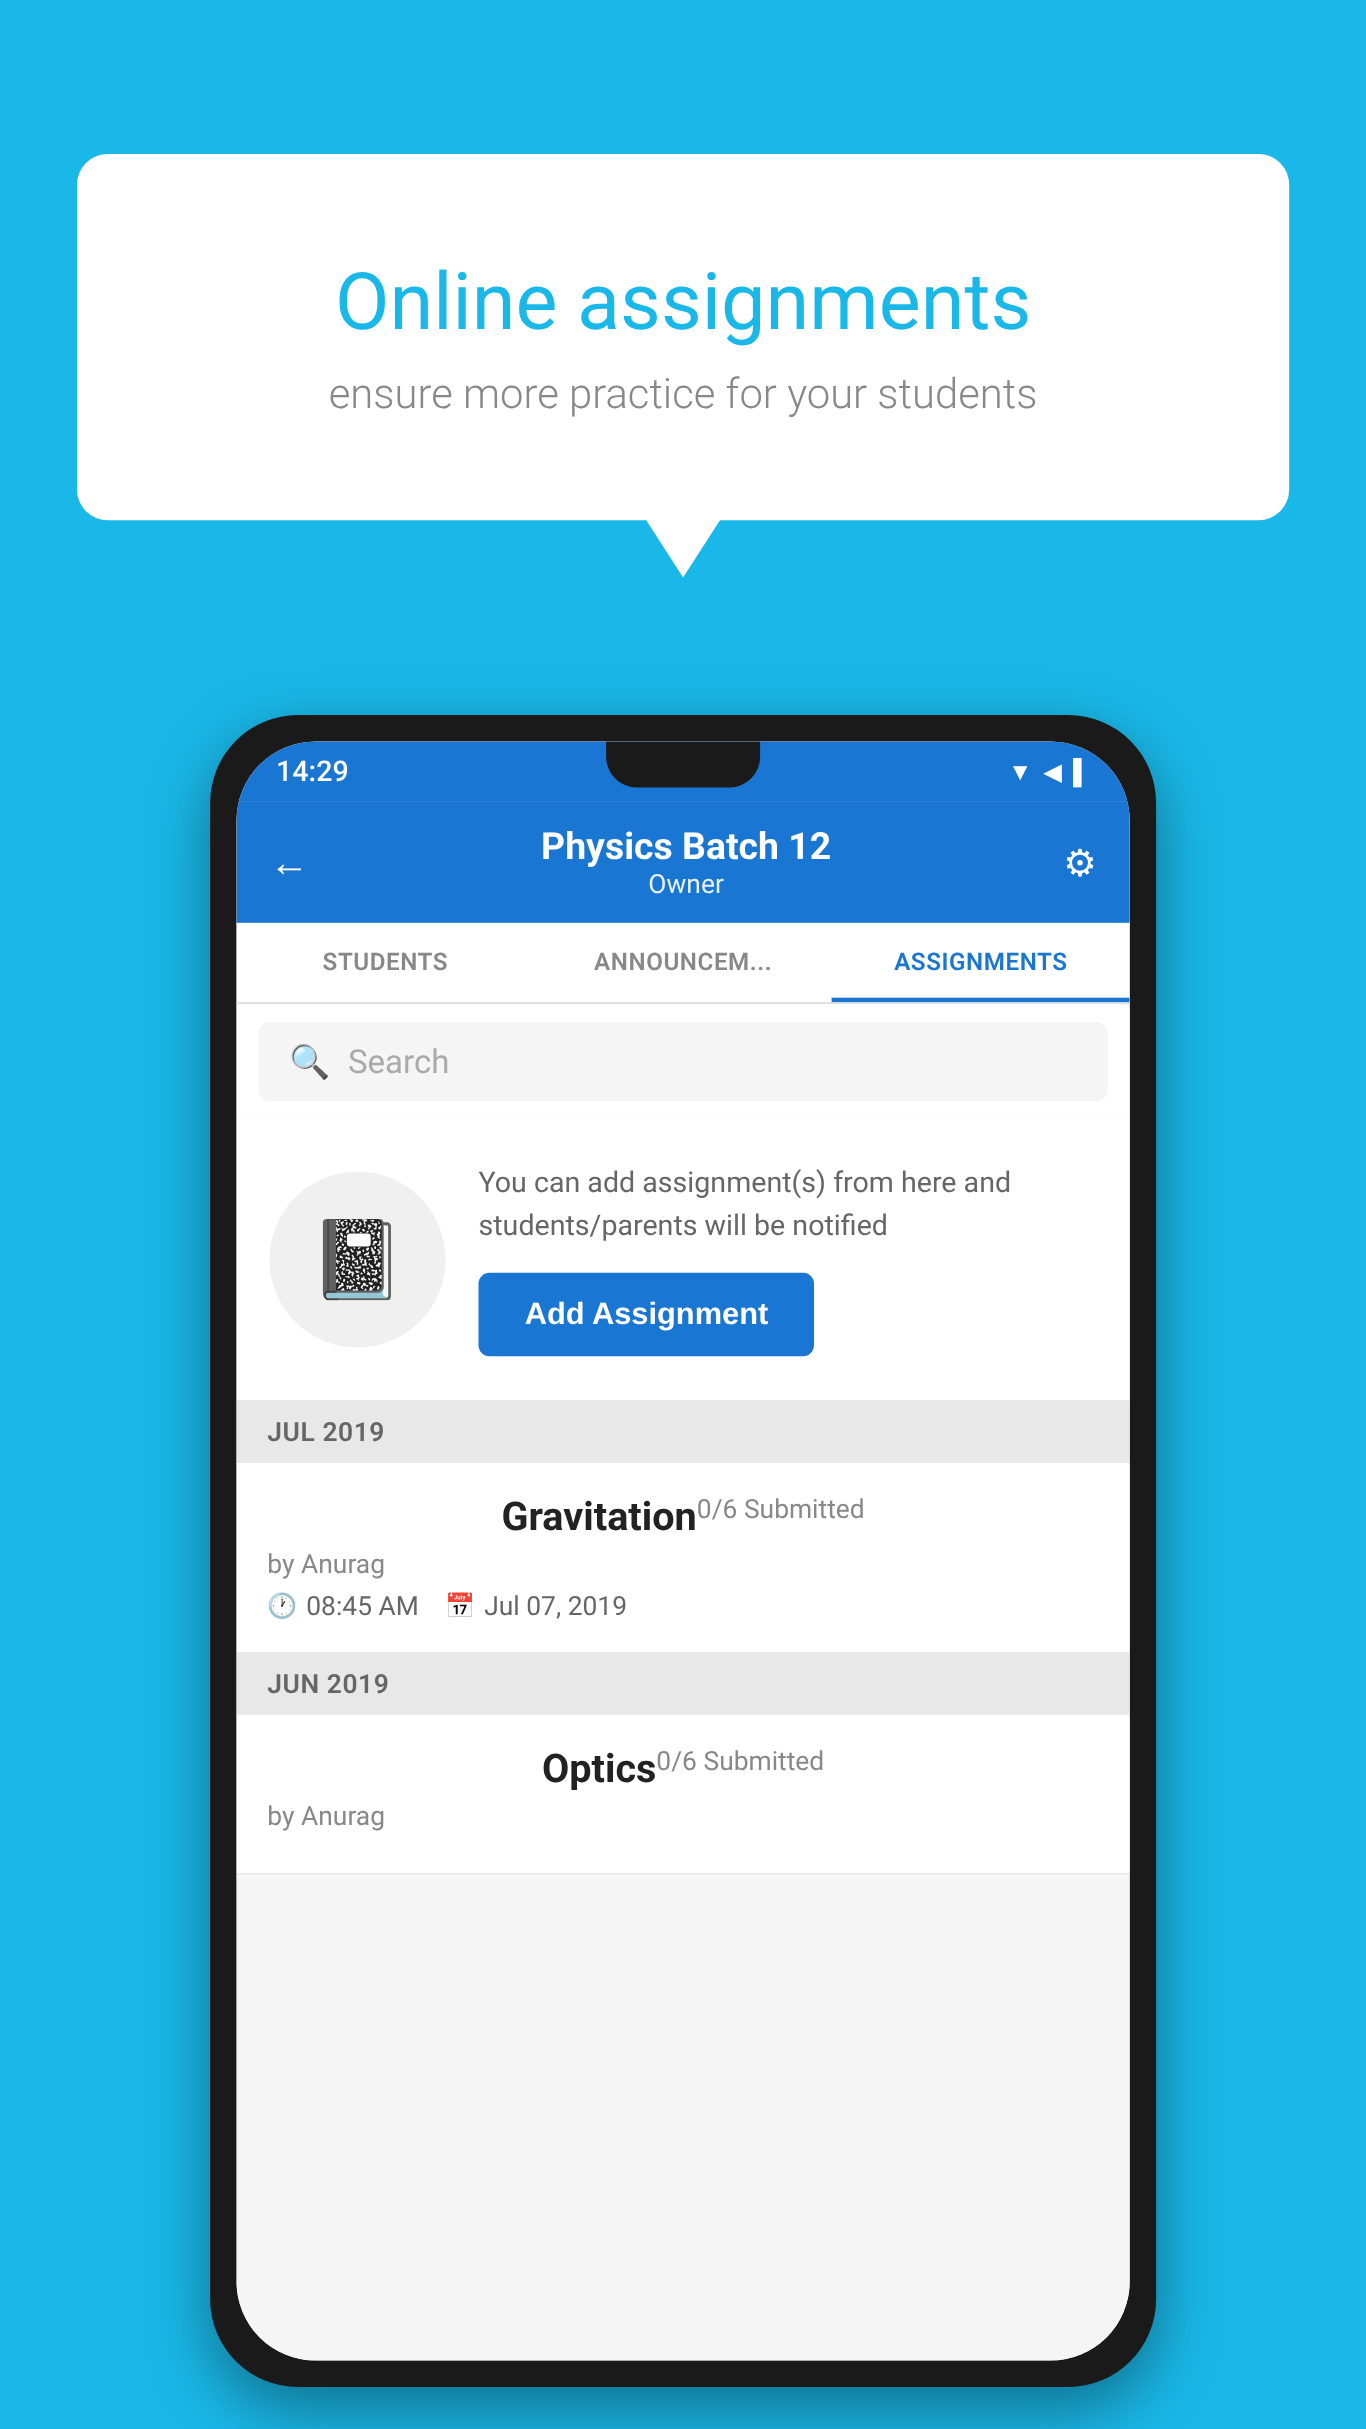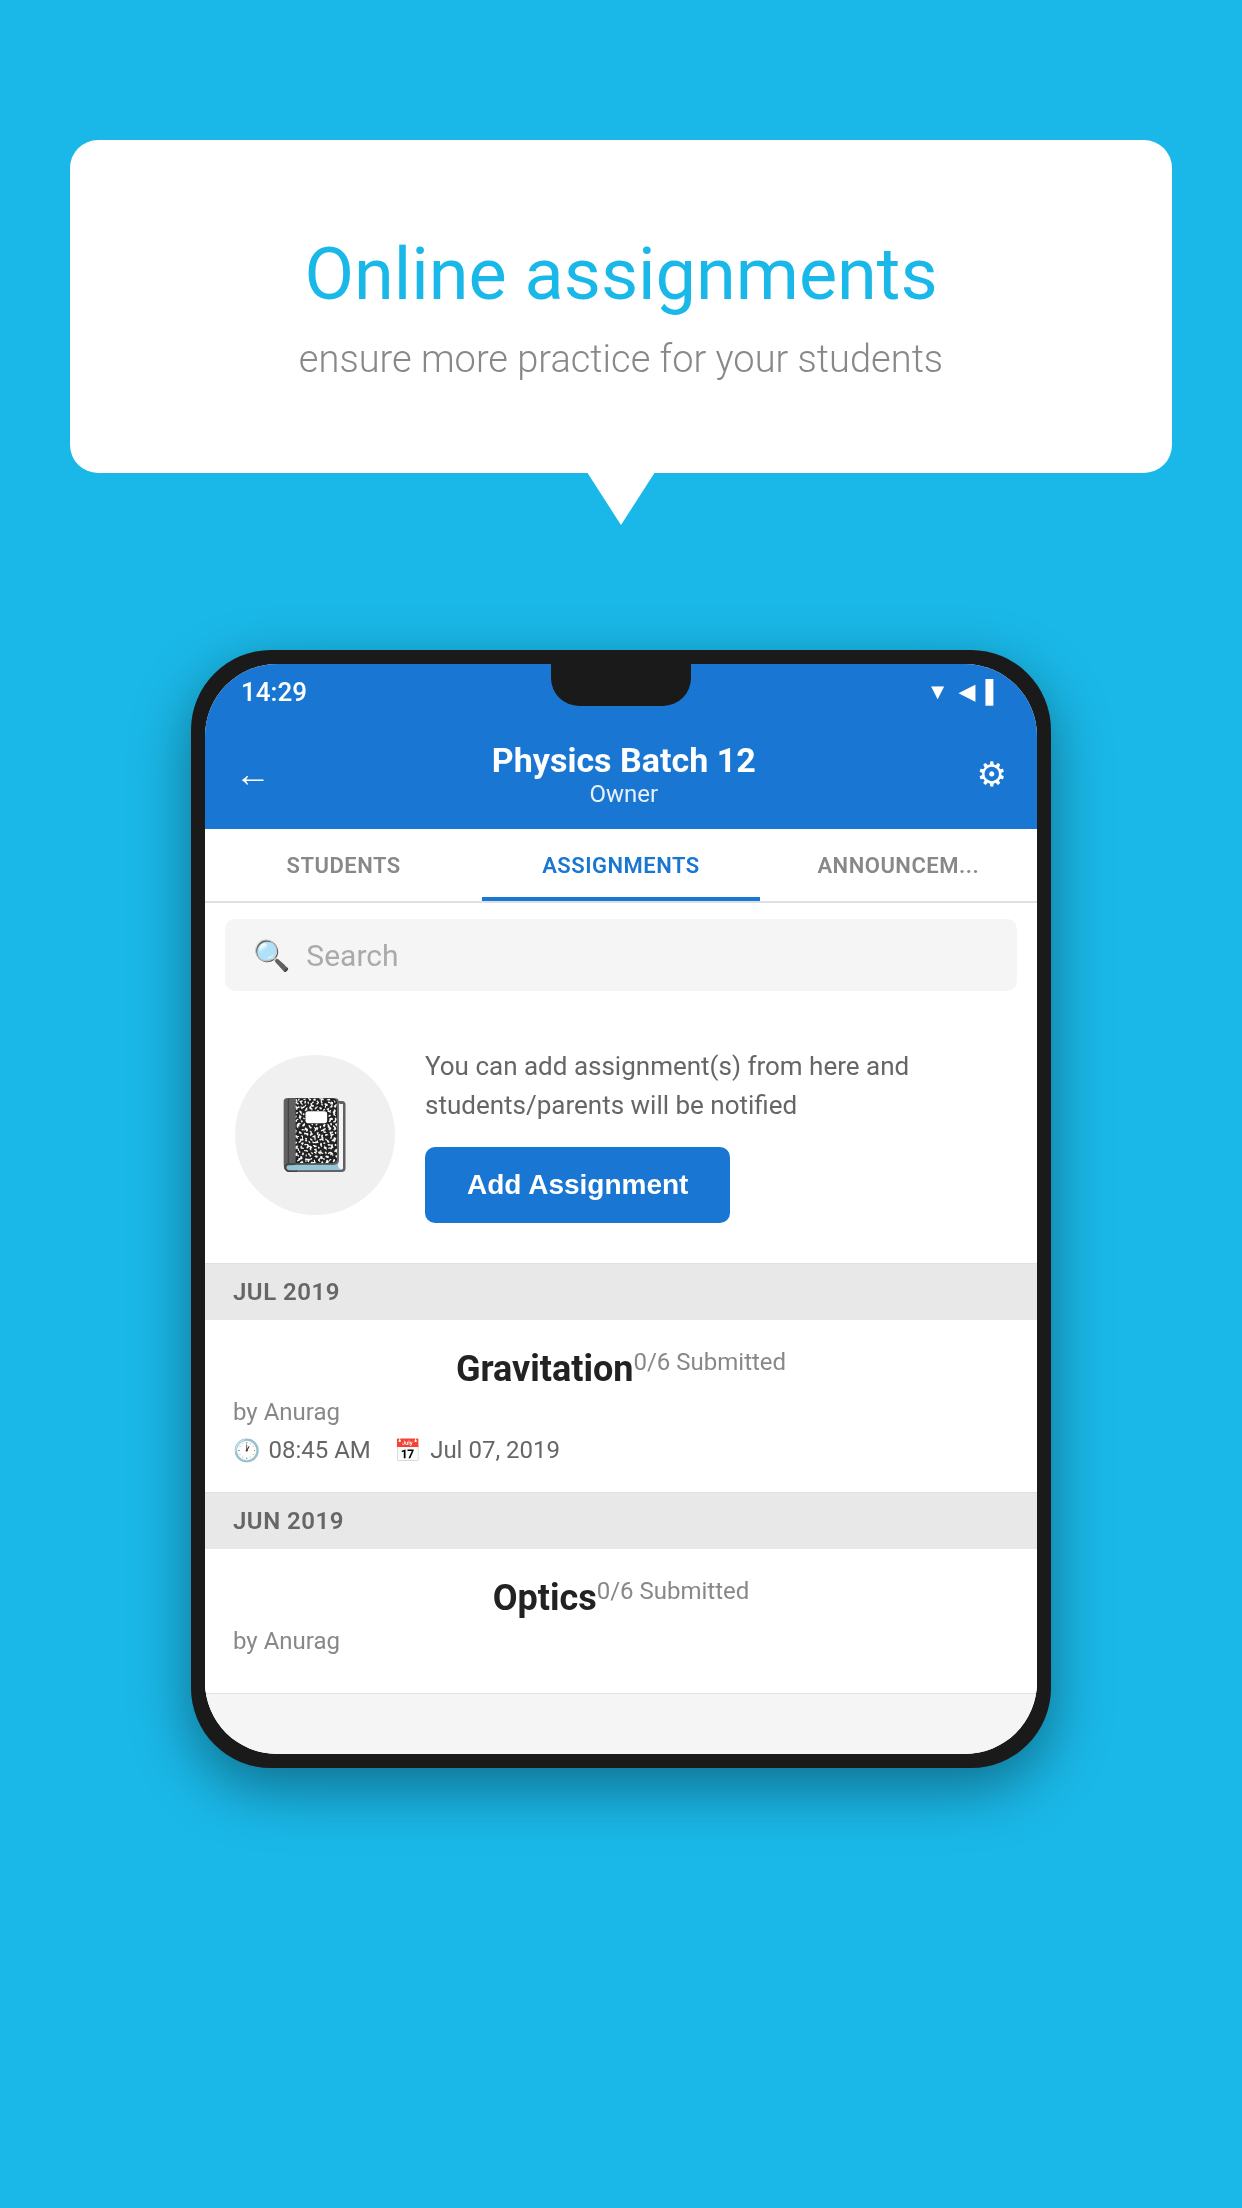--- a/index.html
+++ b/index.html
@@ -50,24 +50,24 @@
       font-weight: 300;
     }
 
     
     .phone-mockup {
       position: absolute;
       top: 650px;
       left: 50%;
       transform: translateX(-50%);
       width: 860px;
-      height: 1118px;
+      height: 1520px;
       background: #1a1a1a;
       border-radius: 80px;
-      padding: 14px;
+      padding: 24px;
       box-shadow: 0 20px 60px rgba(0,0,0,0.4);
     }
     .phone-inner {
       width: 100%;
       height: 100%;
       background: white;
       border-radius: 72px;
       overflow: hidden;
       position: relative;
     }
@@ -330,25 +330,25 @@
         <div class="header-title">Physics Batch 12</div>
         <div class="header-subtitle">Owner</div>
       </div>
       <span class="header-settings">⚙</span>
     </div>
 
     <div class="tabs-bar">
       <div class="tab-item">
         <span>STUDENTS</span>
       </div>
+      <div class="tab-item">
+        <span>ANNOUNCEM...</span>
+      </div>
       <div class="tab-item active">
         <span>ASSIGNMENTS</span>
-      </div>
-      <div class="tab-item">
-        <span>ANNOUNCEM...</span>
       </div>
     </div>
 
     <div class="content-area">
 
       <div class="search-bar-container">
         <div class="search-bar">
           <span class="search-icon-wrapper">🔍</span>
           <span class="search-placeholder">Search</span>
         </div>

